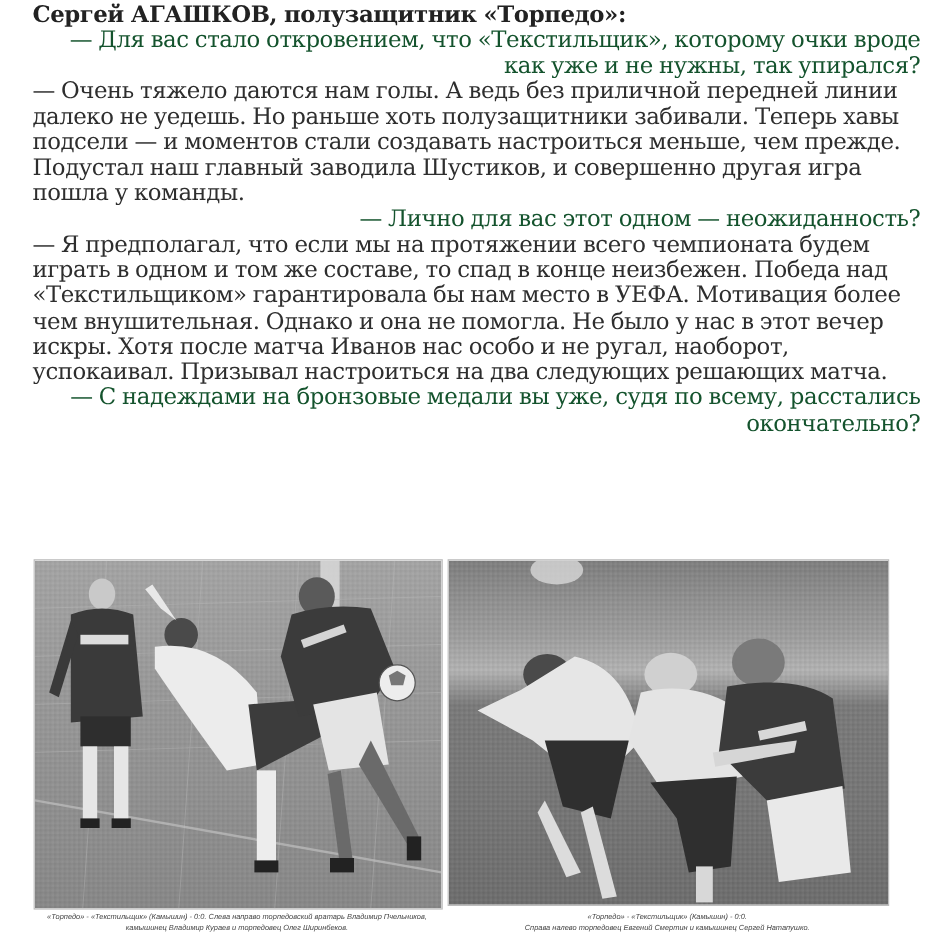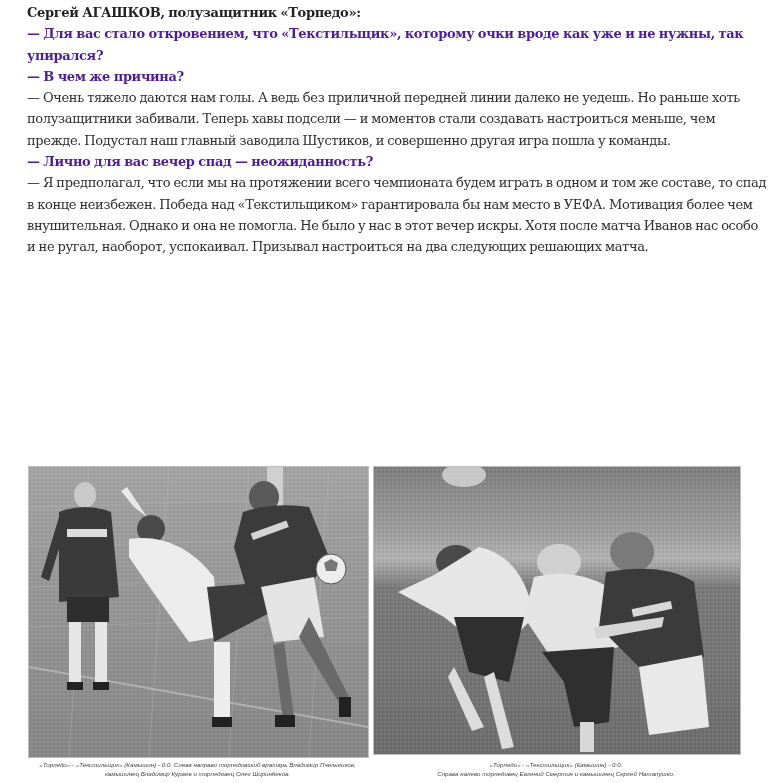--- a/index.html
+++ b/index.html
@@ -1,50 +1,50 @@
 <!DOCTYPE html>
 <html><head>
 <meta charset="utf-8">
 <style>
   html, body { margin: 0; padding: 0; background: #ffffff; }
   body { width: 772px; height: 783px; overflow: hidden; position: relative; }
   .article {
     position: absolute; left: 27px; top: 2px; width: 740px;
     font-family: "DejaVu Serif", "Liberation Serif", serif;
-    font-size: 13px; line-height: 21.3px; color: #2e2e2e;
+    font-size: 19px; line-height: 21.3px; color: #2e2e2e;
     letter-spacing: -0.35px; word-spacing: -0.5px;
   }
   .article p { margin: 0; }
-  .article .q { font-weight: bold; color: #4c1d95; }
+  .article .q { font-weight: normal; color: #14532d; text-align: right; }
   .article .intro { font-weight: bold; color: #222; }
   .photo {
     position: absolute; overflow: hidden;
     border: 1px solid #bdbdbd;
   }
   .photo svg { display: block; width: 100%; height: 100%; }
   .caption {
     position: absolute; font-family: "Liberation Sans", sans-serif;
     font-style: italic; font-size: 6.2px; line-height: 8.5px; color: #444;
     text-align: center; white-space: nowrap;
   }
 </style>
 </head>
 <body>
 
 <div class="article">
   <p class="intro">Сергей АГАШКОВ, полузащитник «Торпедо»:</p>
 
   <p class="q">— Для вас стало откровением, что «Текстильщик», которому очки вроде как уже и не нужны, так упирался?</p>
 
-  <p class="q">— В чем же причина?</p>
   <p class="a">— Очень тяжело даются нам голы. А ведь без приличной передней линии далеко не уедешь. Но раньше хоть полузащитники забивали. Теперь хавы подсели — и моментов стали создавать настроиться меньше, чем прежде. Подустал наш главный заводила Шустиков, и совершенно другая игра пошла у команды.</p>
 
-  <p class="q">— Лично для вас вечер спад — неожиданность?</p>
+  <p class="q">— Лично для вас этот одном — неожиданность?</p>
   <p class="a">— Я предполагал, что если мы на протяжении всего чемпионата будем играть в одном и том же составе, то спад в конце неизбежен. Победа над «Текстильщиком» гарантировала бы нам место в УЕФА. Мотивация более чем внушительная. Однако и она не помогла. Не было у нас в этот вечер искры. Хотя после матча Иванов нас особо и не ругал, наоборот, успокаивал. Призывал настроиться на два следующих решающих матча.</p>
 
+  <p class="q">— С надеждами на бронзовые медали вы уже, судя по всему, расстались окончательно?</p>
 </div>
 
 <div class="photo" style="left:28px; top:466px; width:339px; height:290px;">
   <svg viewBox="0 0 339 290" preserveAspectRatio="none">
     <defs>
       <pattern id="grain1" width="4" height="4" patternUnits="userSpaceOnUse">
         <rect width="4" height="4" fill="#9a9a9a"></rect>
         <rect width="2" height="2" fill="#8a8a8a"></rect>
         <rect x="2" y="2" width="2" height="2" fill="#aaaaaa"></rect>
       </pattern>

